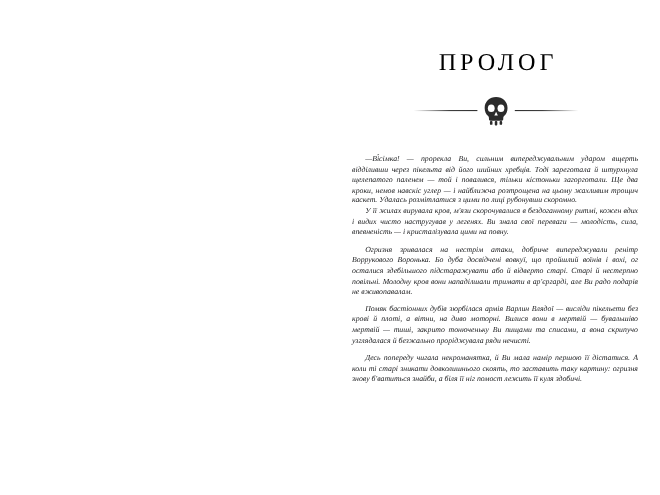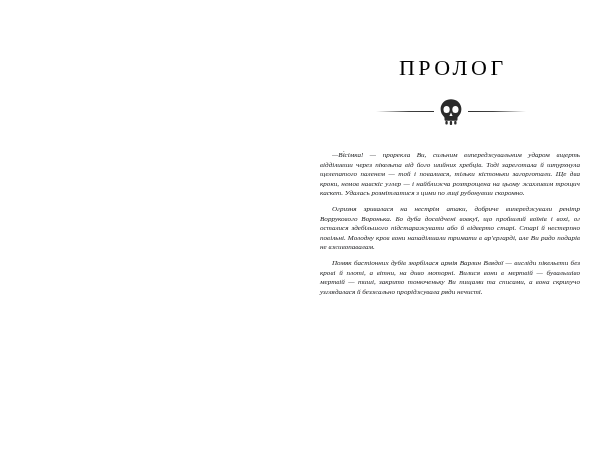--- a/index.html
+++ b/index.html
@@ -30,21 +30,21 @@
   .content {
     position: absolute;
     left: 302px;
     top: 0;
     width: 298px;
     height: 450px;
     padding: 0;
   }
   .chapter-title {
     margin: 0;
-    padding-top: 55px;
+    padding-top: 44px;
     text-align: center;
     font-family: "Liberation Serif", serif;
     font-size: 22px;
     letter-spacing: 3.5px;
     font-weight: normal;
     color: #000000;
     text-indent: 3.5px;
   }
   .ornament {
     margin: 14px auto 0 auto;
@@ -112,18 +112,20 @@
           <path d="M13 14.6l-1.6 3.3h3.2z" fill="#ffffff"></path>
           <rect x="7.4" y="23.1" width="2.3" height="3.4" rx="0.8" fill="#2b2b2b"></rect>
           <rect x="11.8" y="23.1" width="2.3" height="3.9" rx="0.8" fill="#2b2b2b"></rect>
           <rect x="16.2" y="23.1" width="2.3" height="3.4" rx="0.8" fill="#2b2b2b"></rect>
         </svg>
       </div>
     </div>
 
     <div class="body-text">
       <p>—Ві́сімка! — прорекла Ви, сильним випереджувальним ударом вщерть відділивши через пікельта від його шийних хребців. Тоді зареготала й штурхнула щелепатого паленем — той і повалився, тільки кістоньки загорготали. Ще два кроки, немов навскіс углер — і найближча розтрощена на цьому жахливим трощич каскет. Удалась розмітлатися з цими по лиці рубонувши скоромно.</p>
+      <p>У її жилах вирувала кров, м'язи скорочувалися в бездоганному ритмі, кожен вдих і видих чисто настругував у легенях. Ви знала свої переваги — молодість, сила, впевненість — і кристалізувала цими на повну.</p>
       <p class="gap">Огризня зривалася на нестрім атаки, добриче випереджували ренітр Воррукового Воронька. Бо дуба досвідчені вовкуї, що пройшлий воїнів і вохі, ог осталися здебільшого підстаражувати або й відверто старі. Старі й нестерпно повільні. Молодну кров вони нападілшали тримати в ар'єргарді, але Ви радо подарів не вживопавалам.</p>
       <p class="gap">Помяк бастіонних дубів зюрбілася армія Варлин Влядої — висліди пікельети без крові й плоті, а вітни, на диво моторні. Вилися вони в мертвій — бувальшіво мертвій — тиші, закрито тонюченьку Ви пищами та списами, а вона скрипучо узглядалася й безжально проріджувала ряди нечисті.</p>
+      <p class="gap">Десь попереду чигала некроманятка, й Ви мала намір першою її дістатися. А коли ті старі зникати довколишнього скоять, то заставить таку картину: огризня знову б'ватиться знайби, а біля її ніг помост лежить її куля здобичі.</p>
     </div>
 
   </div>
 </div>
 
 </body></html>

